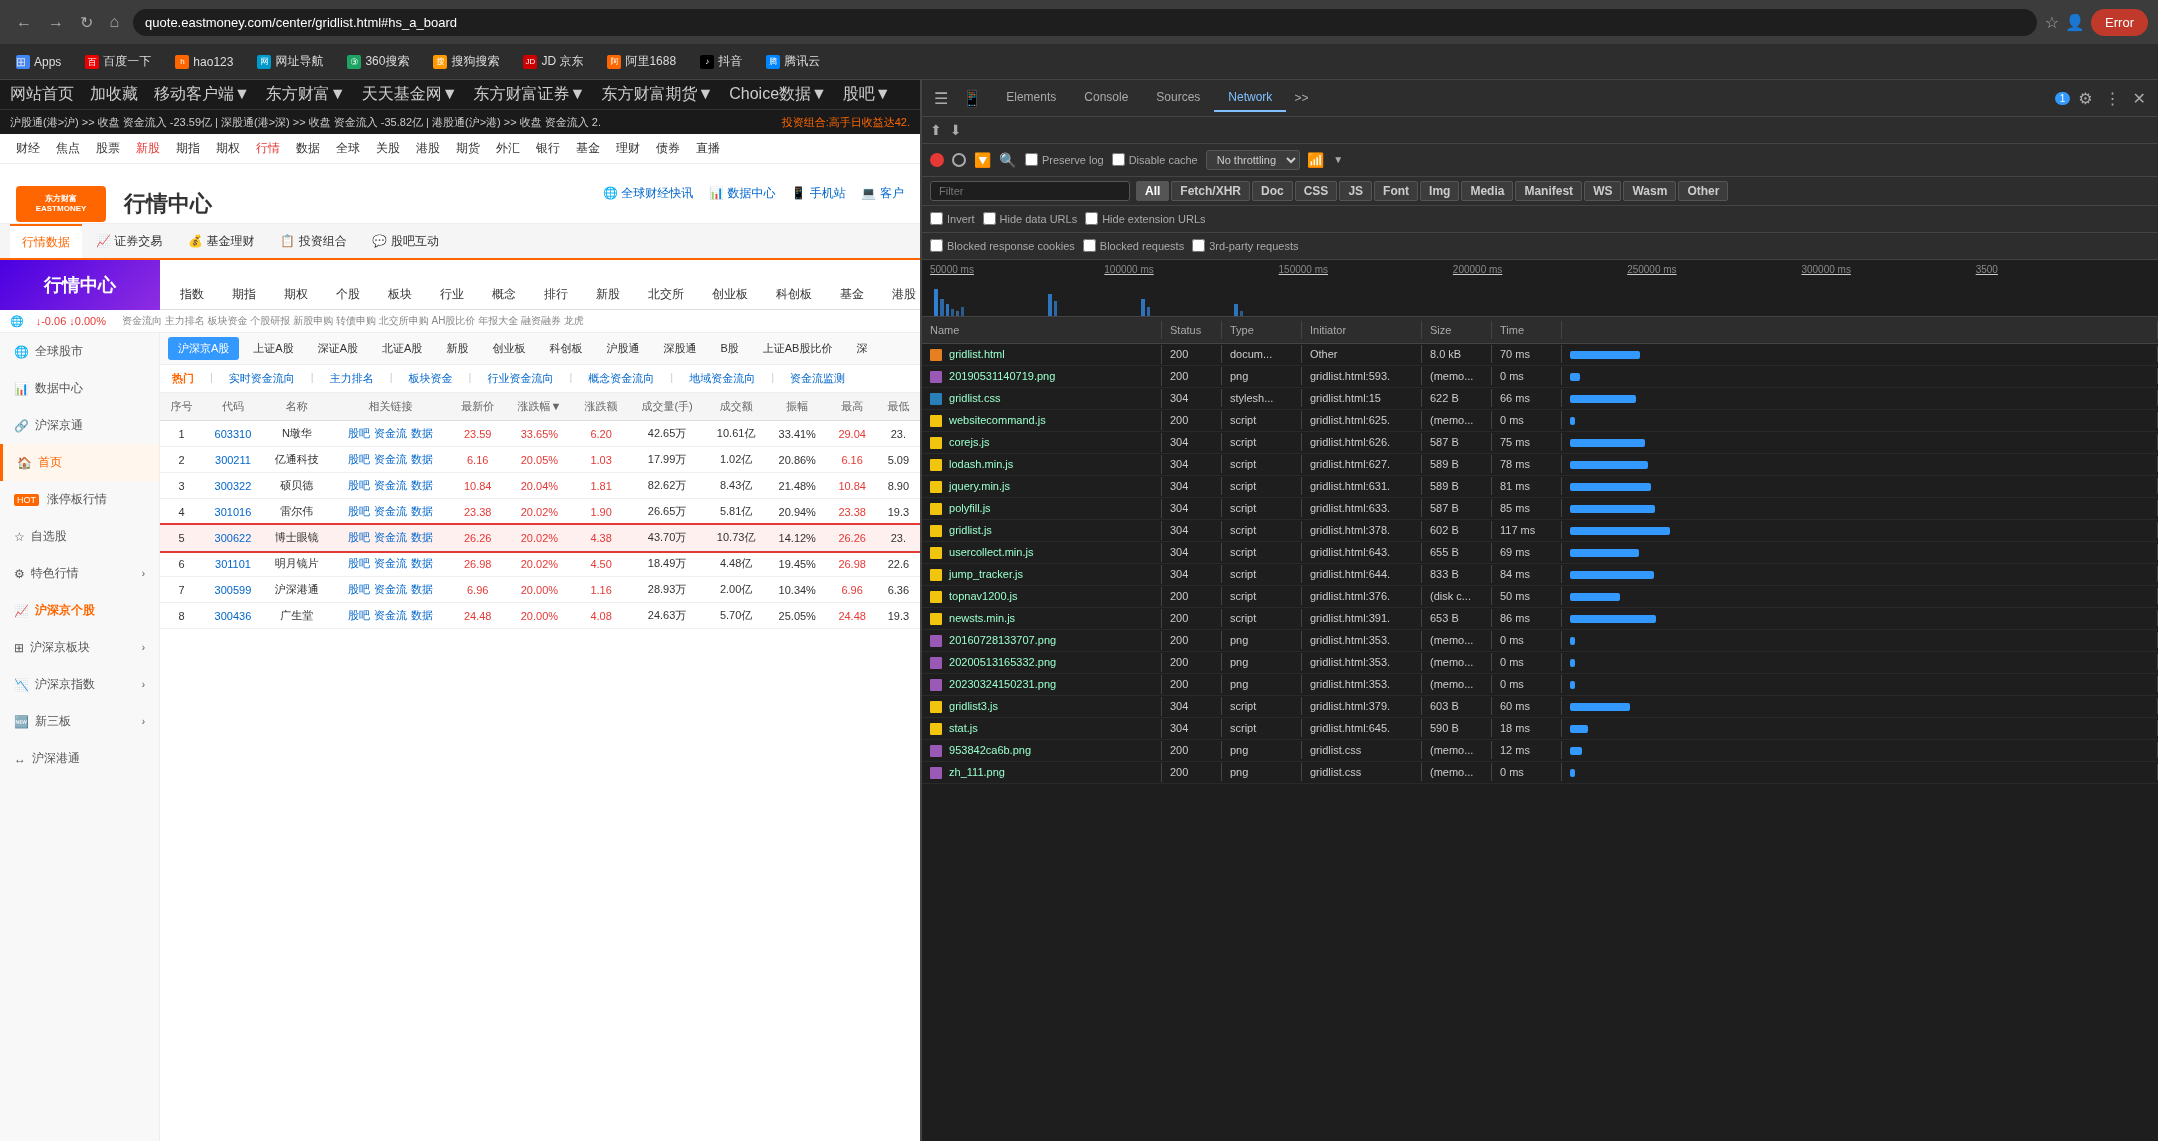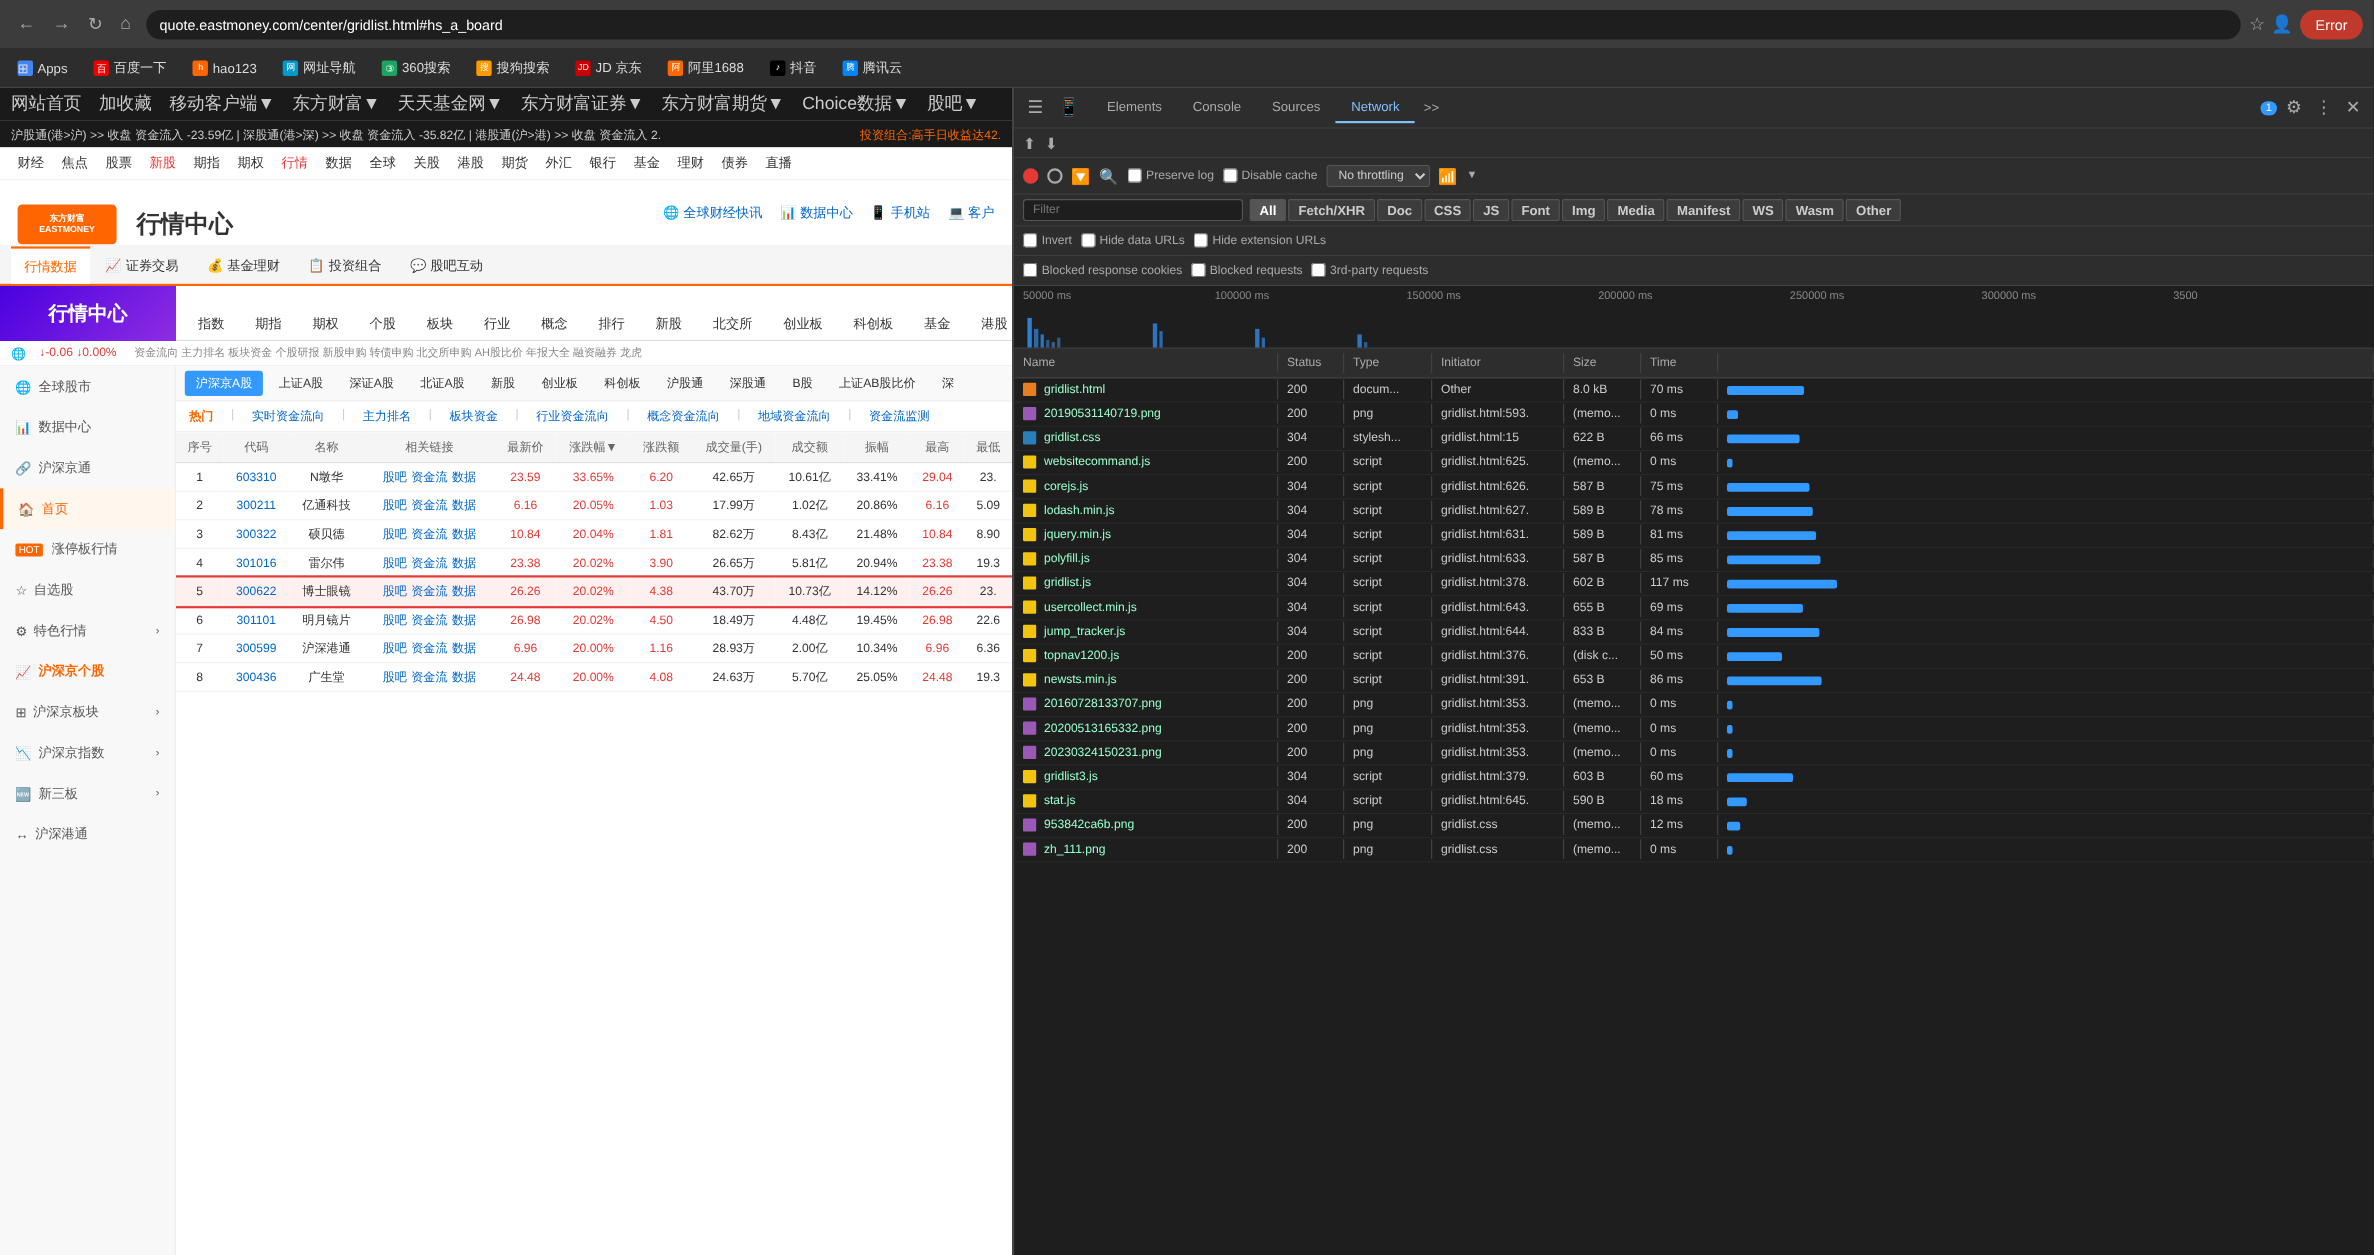--- a/index.html
+++ b/index.html
@@ -103,21 +103,21 @@
     .dt-filter-input { flex: 1; max-width: 200px; background: #1e1e1e; border: 1px solid #555; color: #ccc; padding: 3px 8px; font-size: 11px; border-radius: 3px; }
     
     .type-filters { display: flex; gap: 2px; }
     .type-btn { padding: 2px 8px; background: #3c3c3c; border: 1px solid #555; color: #ccc; font-size: 12px; cursor: pointer; border-radius: 2px; font-weight: bold; }
     .type-btn.active { background: #555; color: #fff; }
     
     .blocked-filters { display: flex; align-items: center; gap: 8px; padding: 4px 8px; background: #2d2d2d; border-bottom: 1px solid #444; height: 28px; }
     .blocked-chk { display: flex; align-items: center; gap: 4px; color: #aaa; font-size: 11px; cursor: pointer; }
     
     
-    .timeline-area { background: #1e1e1e; height: 60px; border-bottom: 1px solid #444; position: relative; overflow: hidden; }
+    .timeline-area { background: #1e1e1e; height: 60px; border-bottom: 1px solid #444; position: relative; overflow: hidden; text-decoration: underline; }
     .timeline-labels { display: flex; padding: 4px 8px; font-size: 10px; color: #888; gap: 0; }
     .timeline-label { flex: 1; text-align: left; }
     .timeline-bars { height: 40px; display: flex; align-items: flex-end; padding: 0 8px; gap: 1px; position: relative; }
     
     
     .network-table-header { display: flex; background: #2d2d2d; border-bottom: 1px solid #444; font-size: 11px; color: #aaa; padding: 4px 0; }
     .nt-col { padding: 3px 8px; cursor: pointer; user-select: none; border-right: 1px solid #444; }
     .nt-col.name-col { width: 240px; flex-shrink: 0; }
     .nt-col.status-col { width: 60px; flex-shrink: 0; }
     .nt-col.type-col { width: 80px; flex-shrink: 0; }
@@ -471,21 +471,21 @@
     </tr>
                 <tr>
       <td>4</td>
       <td><a class="ticker-link">301016</a></td>
       <td>雷尔伟</td>
       <td>
         <a class="ticker-link" style="margin:0 2px;">股吧</a><a class="ticker-link" style="margin:0 2px;">资金流</a><a class="ticker-link" style="margin:0 2px;">数据</a>
       </td>
       <td class="red">23.38</td>
       <td class="red">20.02%</td>
-      <td class="red">3.90</td>
+      <td class="red">1.90</td>
       <td>26.65万</td>
       <td>5.81亿</td>
       <td>20.94%</td>
       <td class="red">23.38</td>
       <td>19.3</td>
     </tr>
                 <tr class="highlighted">
       <td>5</td>
       <td><a class="ticker-link">300622</a></td>
       <td>博士眼镜</td>

